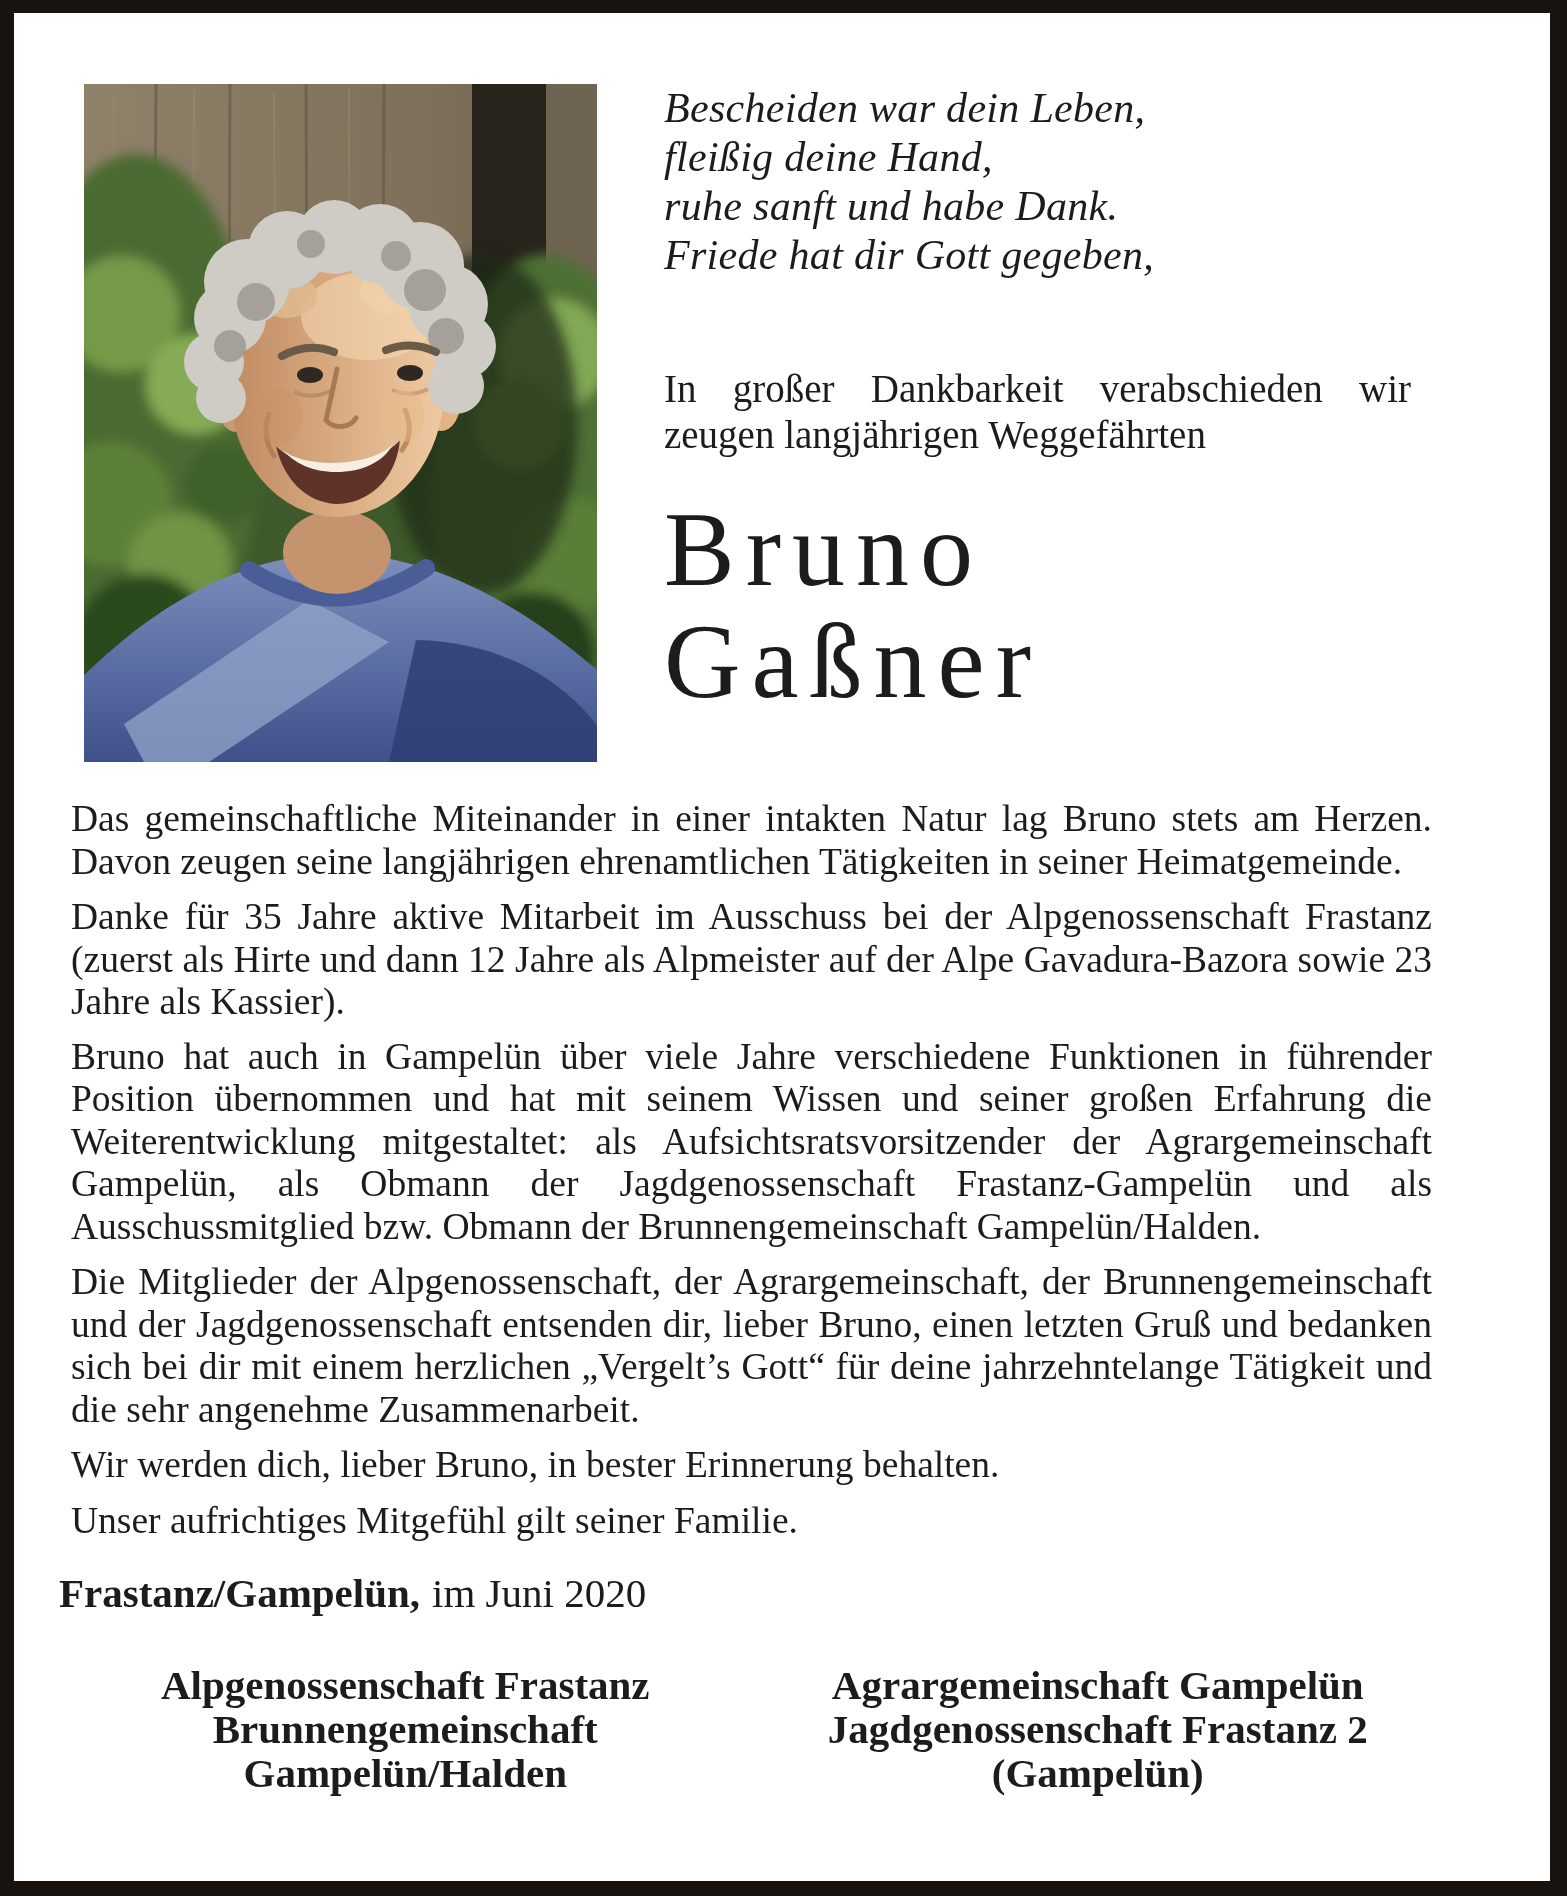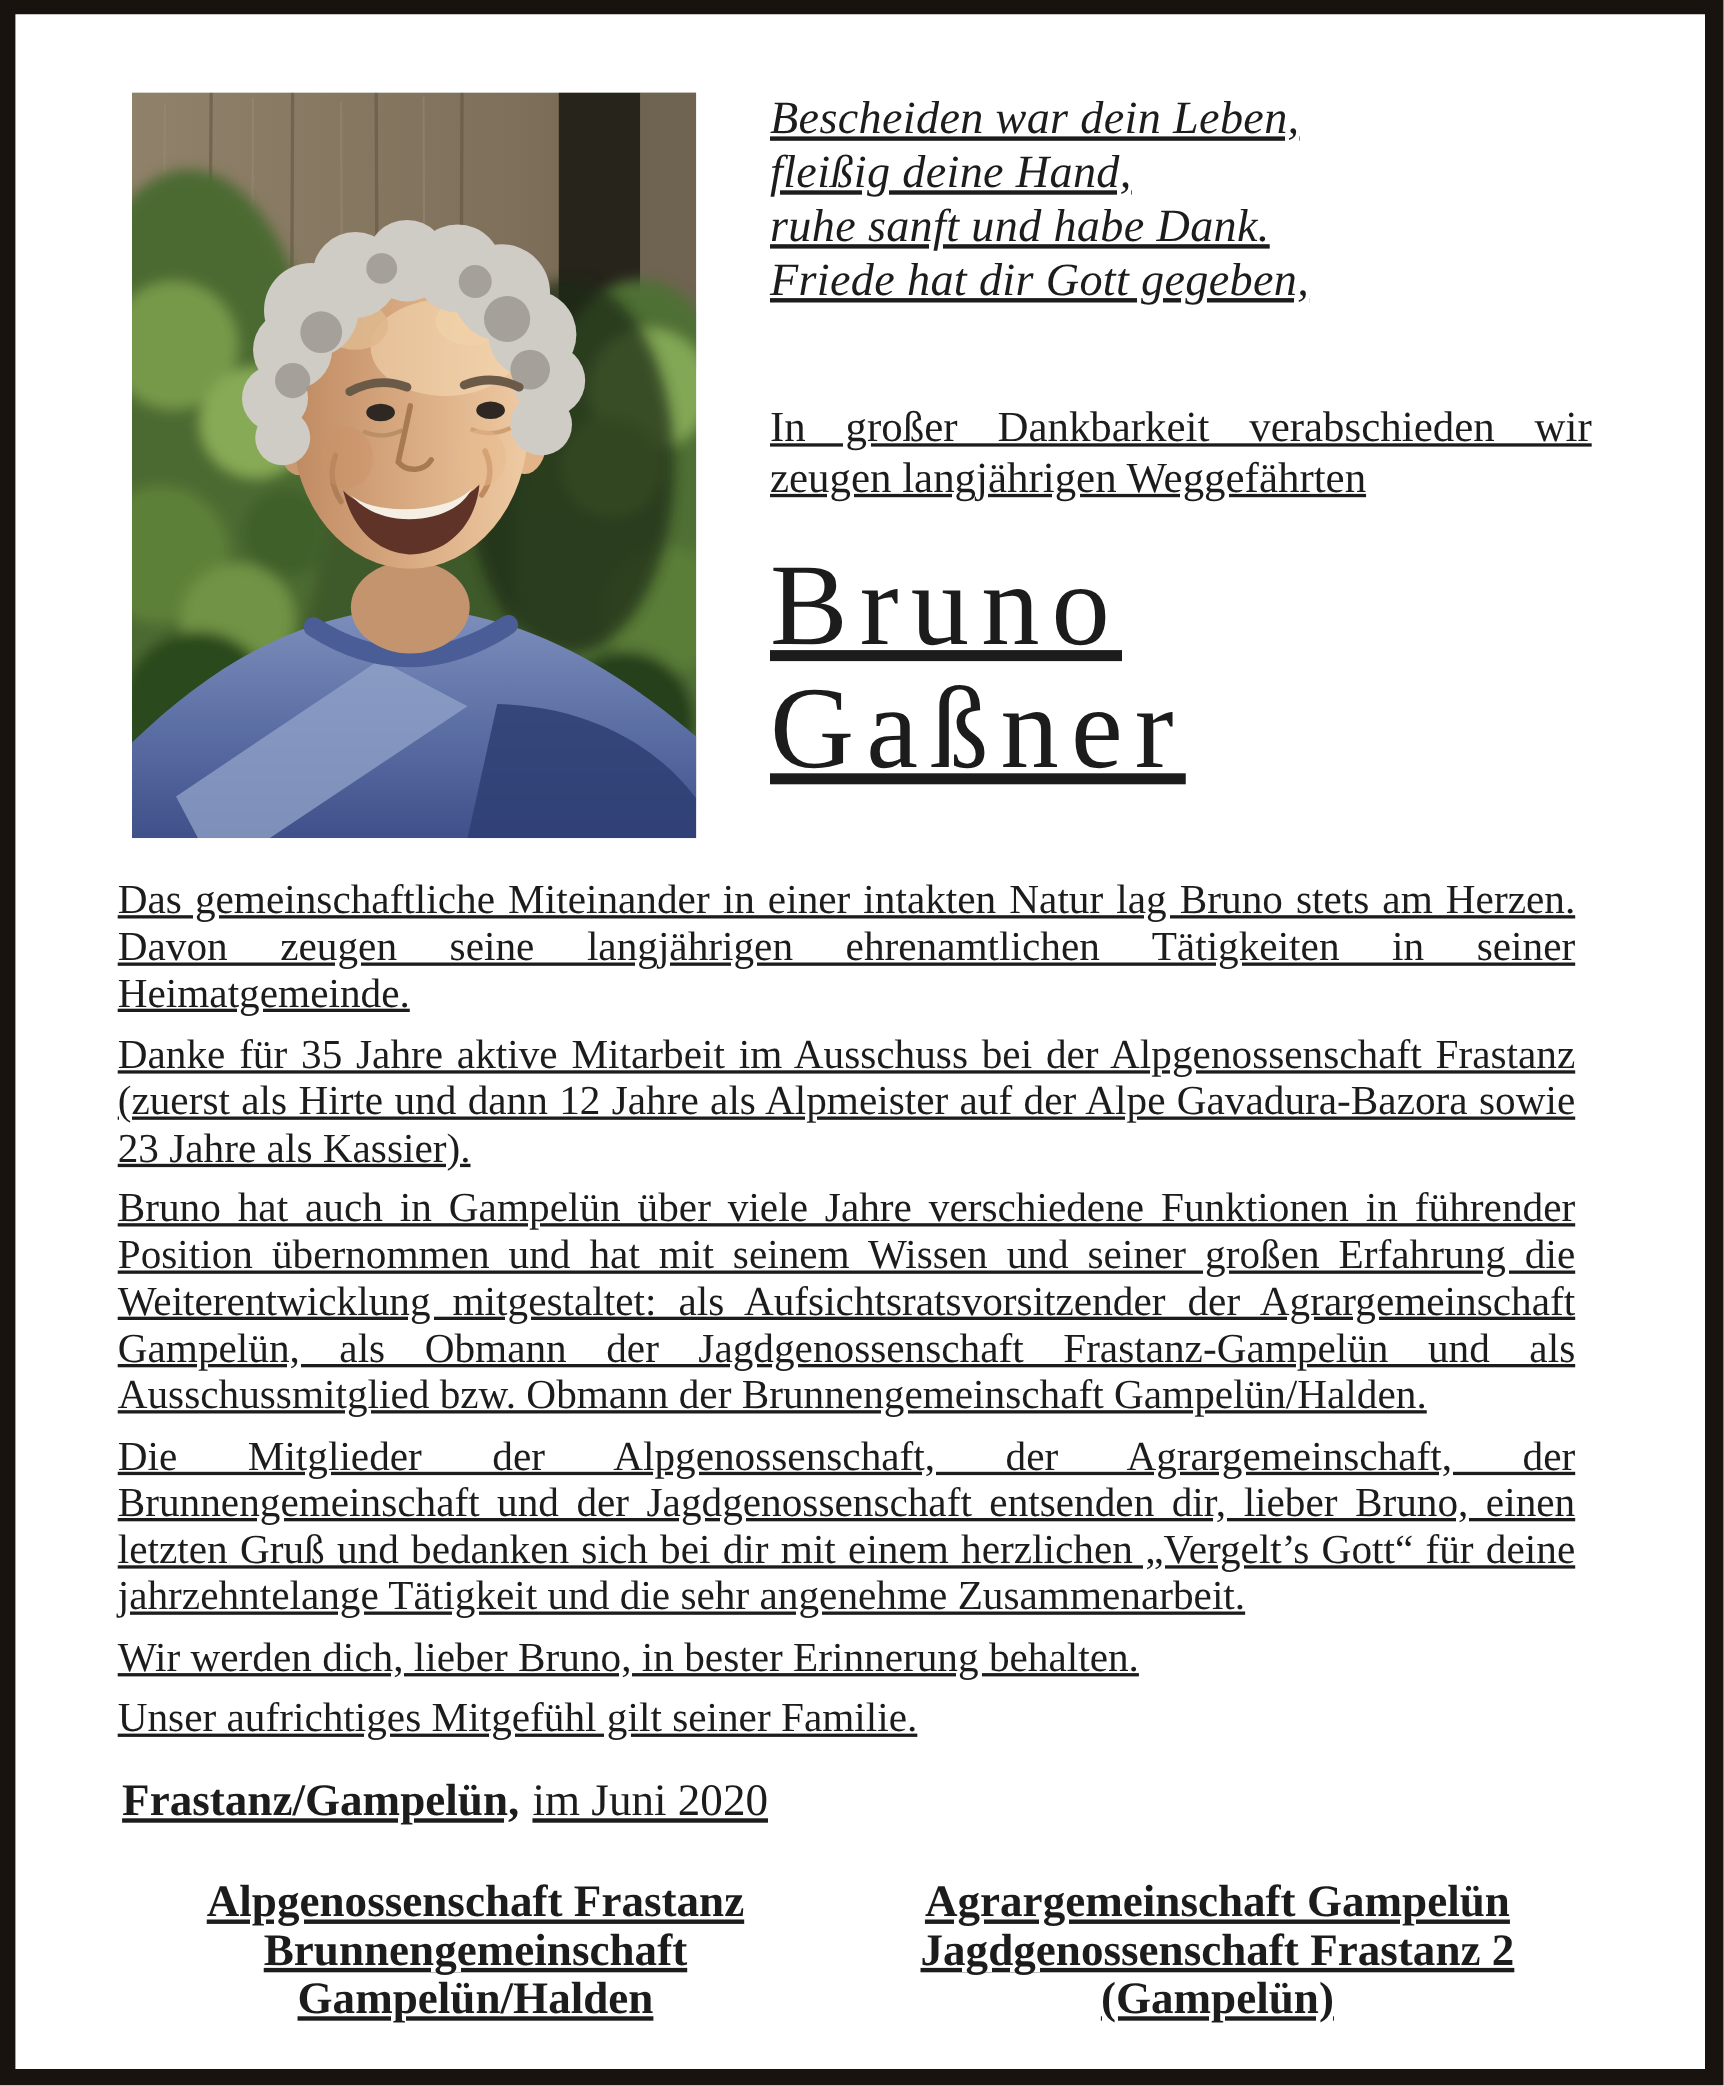--- a/index.html
+++ b/index.html
@@ -7,35 +7,35 @@
   .page{
     position:relative;
     width:1567px;height:1896px;
     background:#ffffff;
     border-style:solid;border-color:#191310;
     border-width:13px 17px 15px 14px;
     font-family:"Liberation Serif", serif;
     color:#1c1c1c;
     overflow:hidden;
   }
-  .content{padding:71px 106px 0 81px;text-decoration:underline;}
+  .content{padding:71px 106px 0 45px;}
   .top{display:flex;align-items:flex-start;}
   .photo{width:513px;height:678px;margin-left:25px;flex:none;overflow:hidden;}
   .photo svg{display:block;}
   .right-col{width:747px;margin-left:67px;flex:none;}
   .poem{font-style:italic;font-size:42px;line-height:49px;letter-spacing:0.3px;}
   .intro{margin-top:86px;font-size:39px;line-height:46px;text-align:justify;}
   .name-block{margin-top:36px;font-size:106px;line-height:112px;letter-spacing:11px;}
   .dates{margin-top:14px;font-size:44px;font-weight:bold;letter-spacing:1px;white-space:nowrap;}
   .dates .sym{font-size:0.6em;position:relative;top:-0.5em;margin-right:9px;}
   .dates .dash{margin:0 14px 0 8px;}
   .body-text{margin-top:36px;font-size:37.5px;line-height:42.5px;text-align:justify;}
   .body-text p{margin:12px;}
   .body-text p.gap{margin-top:13px;}
-  .place-line{margin-top:27px;font-size:41px;margin-left:16px;}
+  .place-line{margin-top:27px;font-size:41px;}
   .place-line .place{font-weight:bold;}
   .place-line .pd-date{margin-left:12px;}
   .sigs{display:flex;margin-top:46px;font-weight:bold;font-size:41px;line-height:44px;text-align:center;}
   .sig-col{flex:1;}
 </style>
 </head>
 <body>
 
 <div class="page">
   <div class="content">

